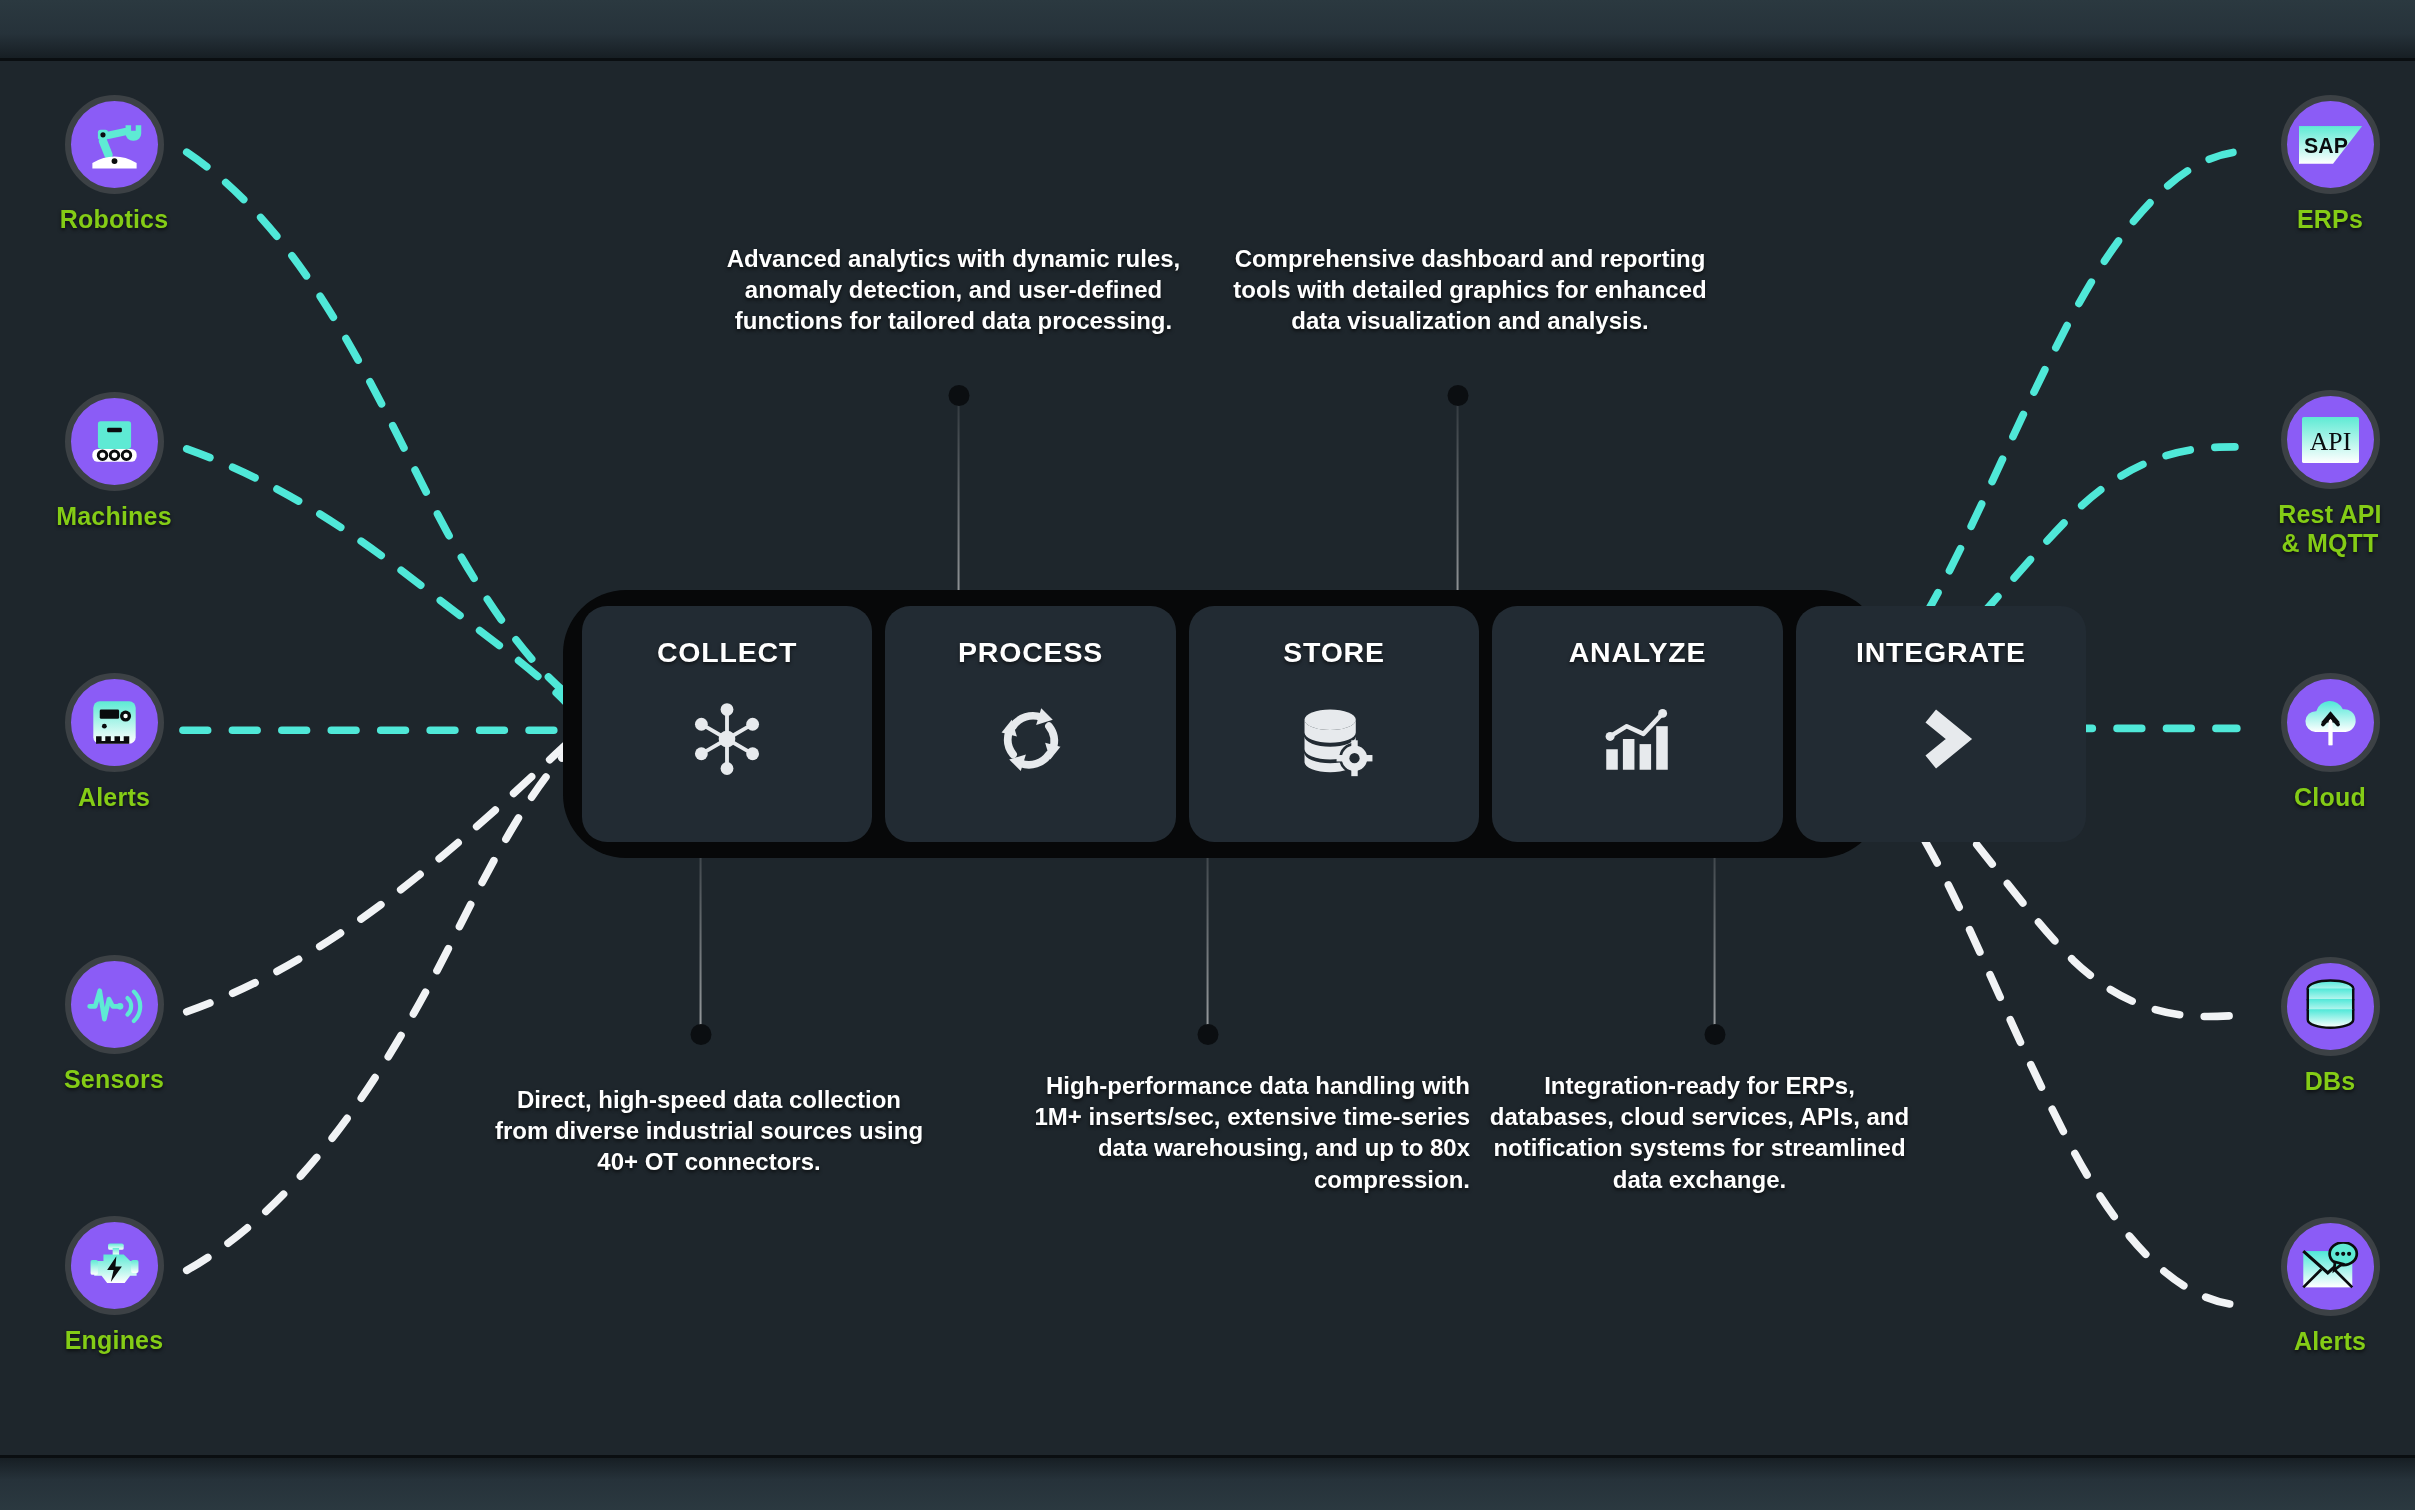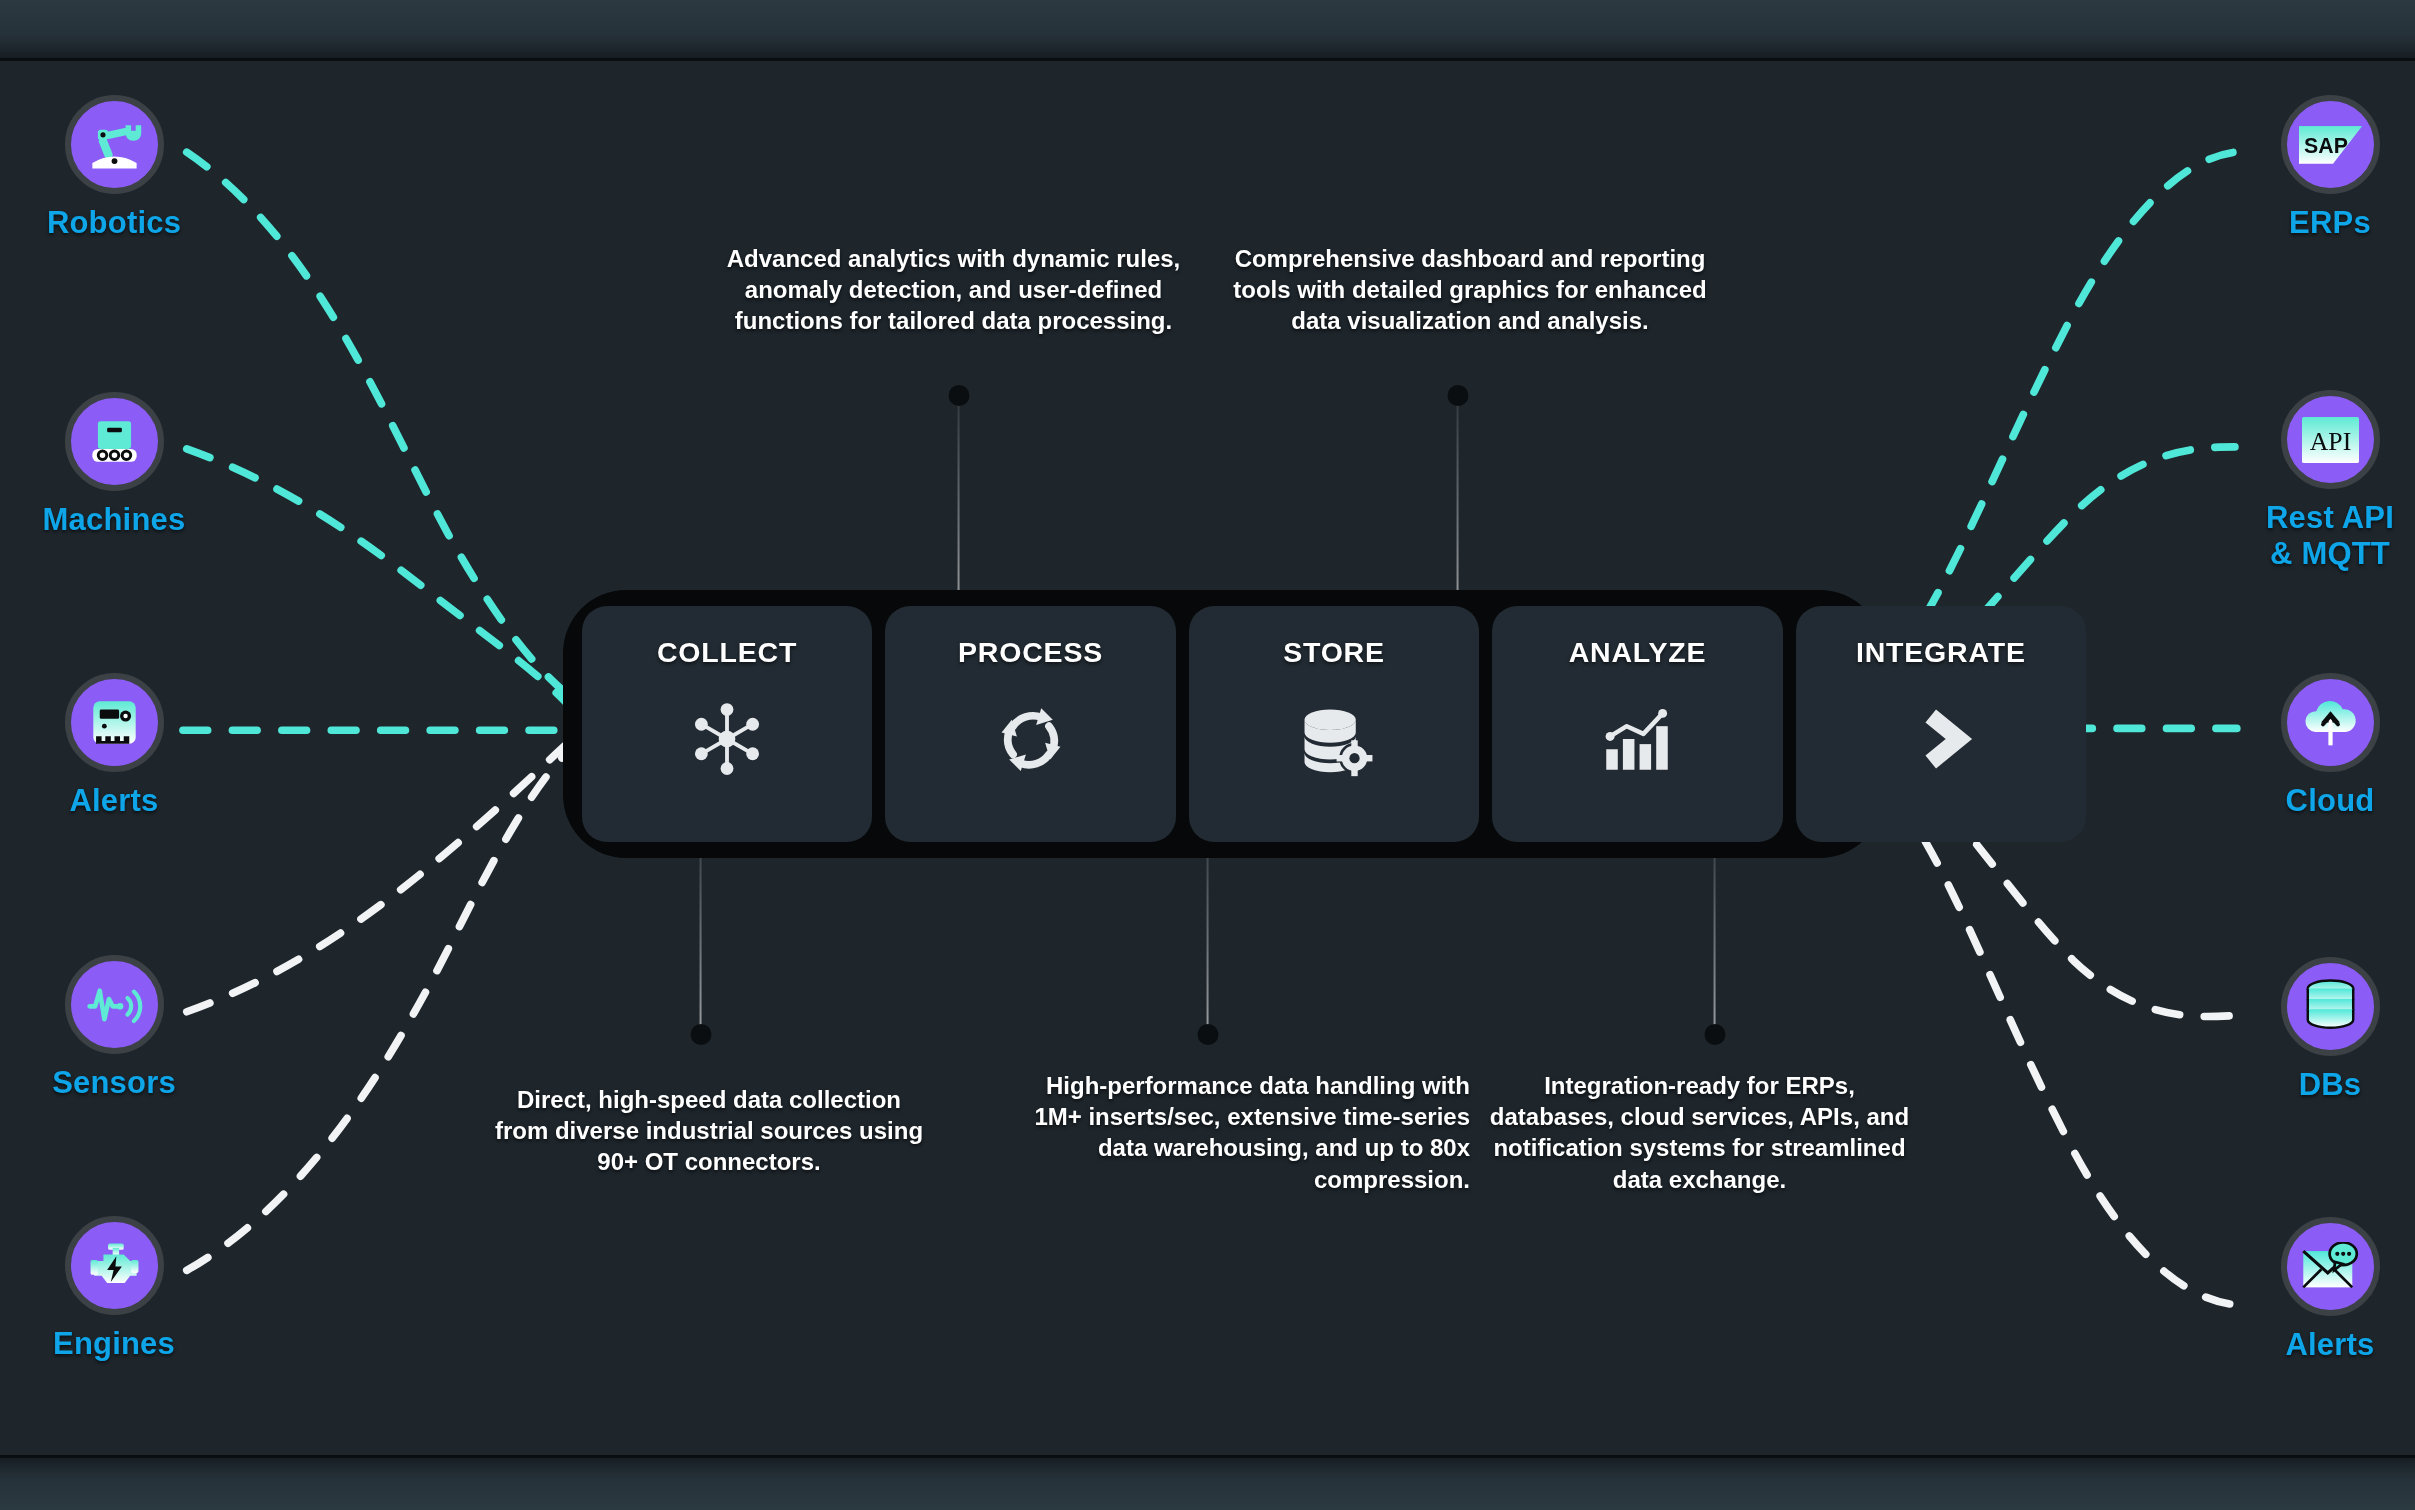--- a/index.html
+++ b/index.html
@@ -45,23 +45,23 @@
     margin: 0 auto;
     border-radius: 50%;
     background: #8b5cf6;
     border: 6.7px solid #3c4145;
     display: flex; align-items: center; justify-content: center;
     position: relative;
   }
   .node .disc svg { display:block; }
   .node .cap {
     margin-top: 11.4px;
-    font-size: 31px;
+    font-size: 25px;
     font-weight: 700;
-    color: #0ea5e9;
+    color: #84cc16;
     letter-spacing: 0.2px;
     line-height: 1.16;
     text-shadow: 0 1.9px 3.8px rgba(0,0,0,.65);
   }
 
   
   #pipeline-shell {
     position: absolute;
     left: 563px; top: 590px;
     width: 1320px; height: 268px;
@@ -278,21 +278,21 @@
         </svg>
       </div>
     </div>
 
   </div>
 
   <div class="callout" style="left:704px; top:243px; width:499px;">Advanced analytics with dynamic rules, anomaly detection, and user-defined functions for tailored data processing.</div>
 
   <div class="callout" style="left:1232px; top:243px; width:476px;">Comprehensive dashboard and reporting tools with detailed graphics for enhanced data visualization and analysis.</div>
 
-  <div class="callout" style="left:490px; top:1084px; width:438px;">Direct, high-speed data collection from diverse industrial sources using 90+ OT connectors.</div>
+  <div class="callout" style="left:490px; top:1084px; width:438px;">Direct, high-speed data collection from diverse industrial sources using 40+ OT connectors.</div>
 
   <div class="callout" style="left:1018px; top:1070px; width:452px;text-align:right;">High-performance data handling with 1M+ inserts/sec, extensive time-series data warehousing, and up to 80x compression.</div>
 
   <div class="callout" style="left:1488px; top:1070px; width:423px;">Integration-ready for ERPs, databases, cloud services, APIs, and notification systems for streamlined data exchange.</div>
 
   <div class="node" style="left:19px; top:95px;">
     <div class="disc">
       <svg width="59" height="59" viewBox="0 0 64 64">
         <g fill="#5eead4">
           <rect x="14" y="16" width="11" height="11" rx="3"></rect>

